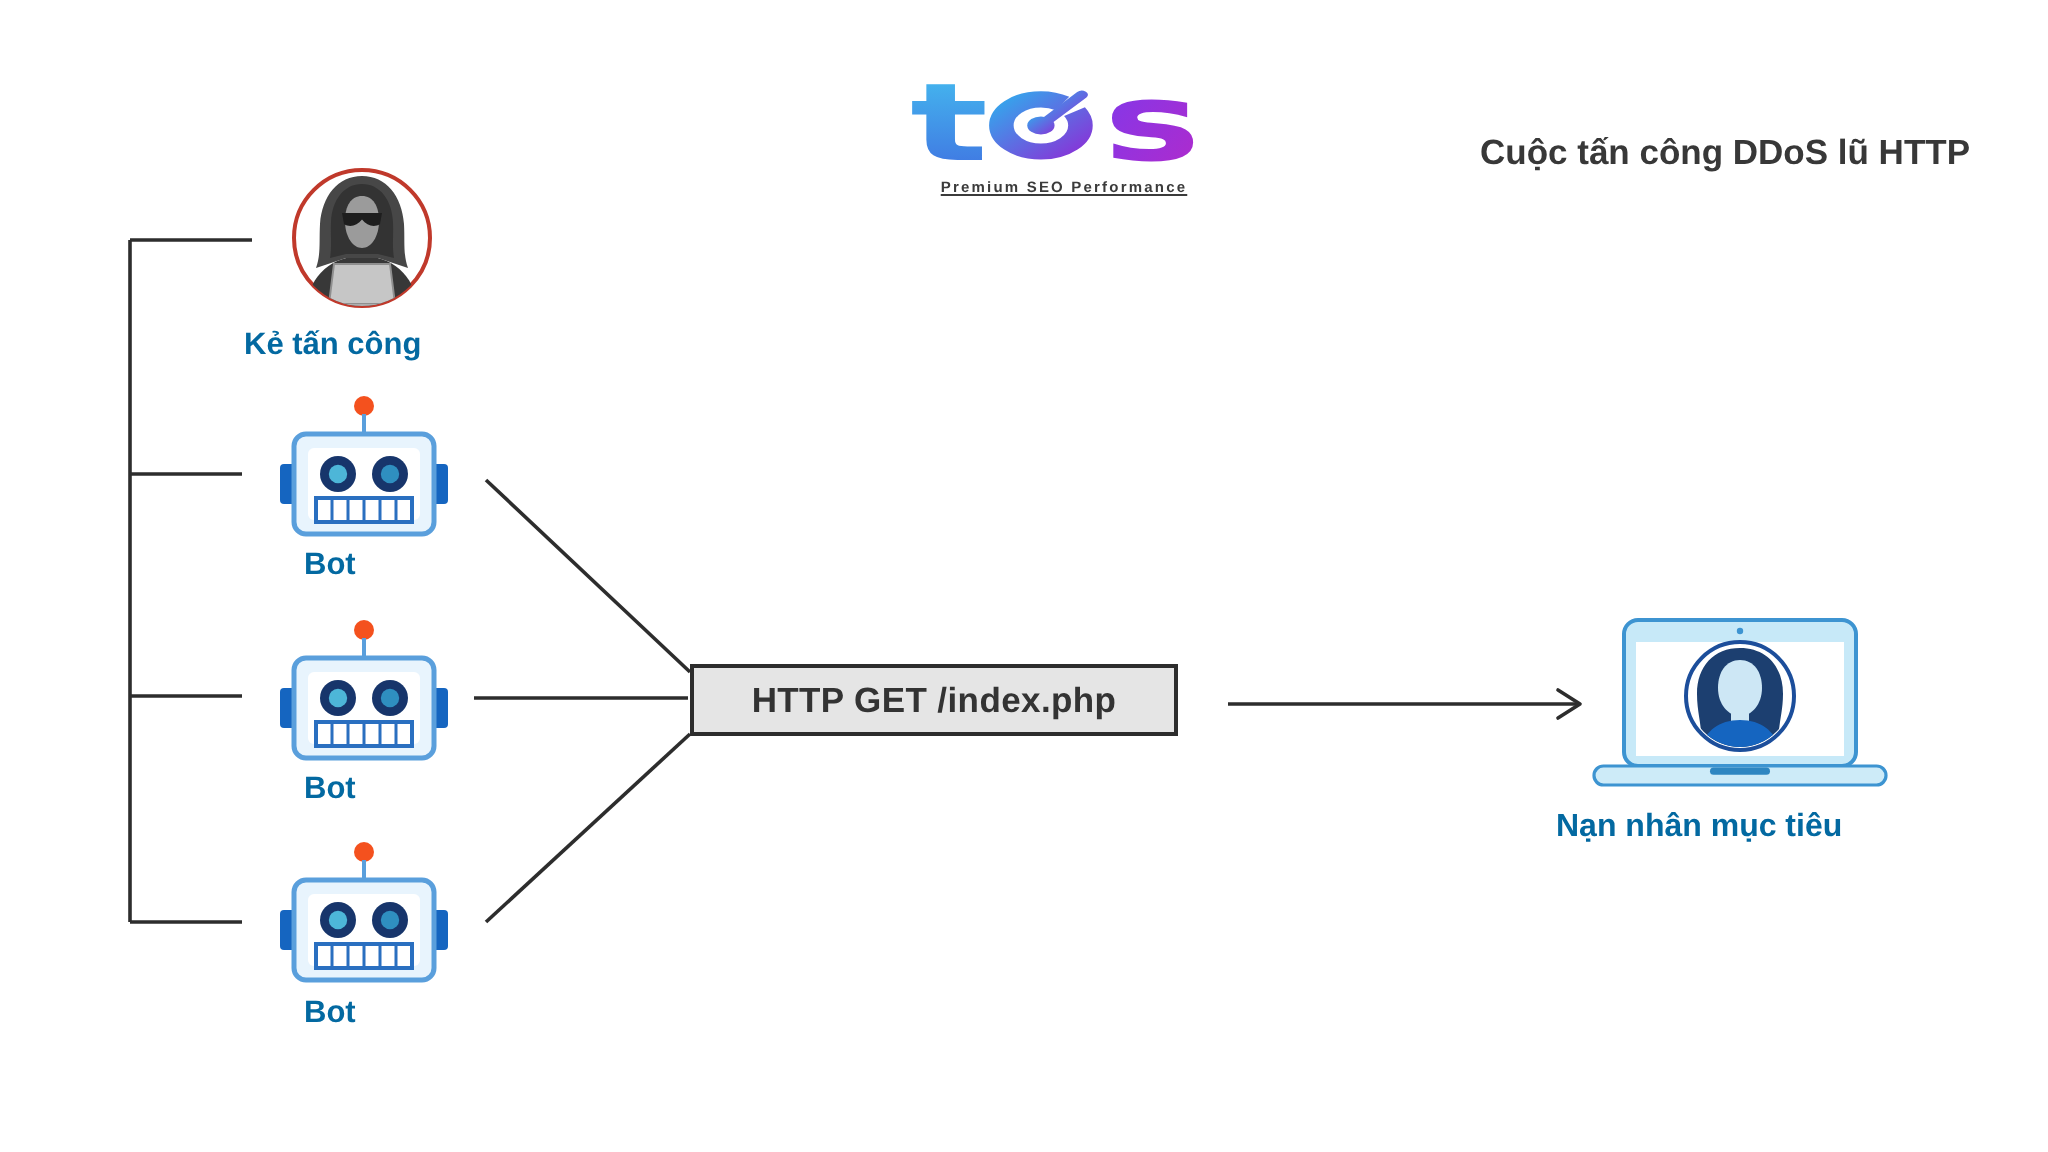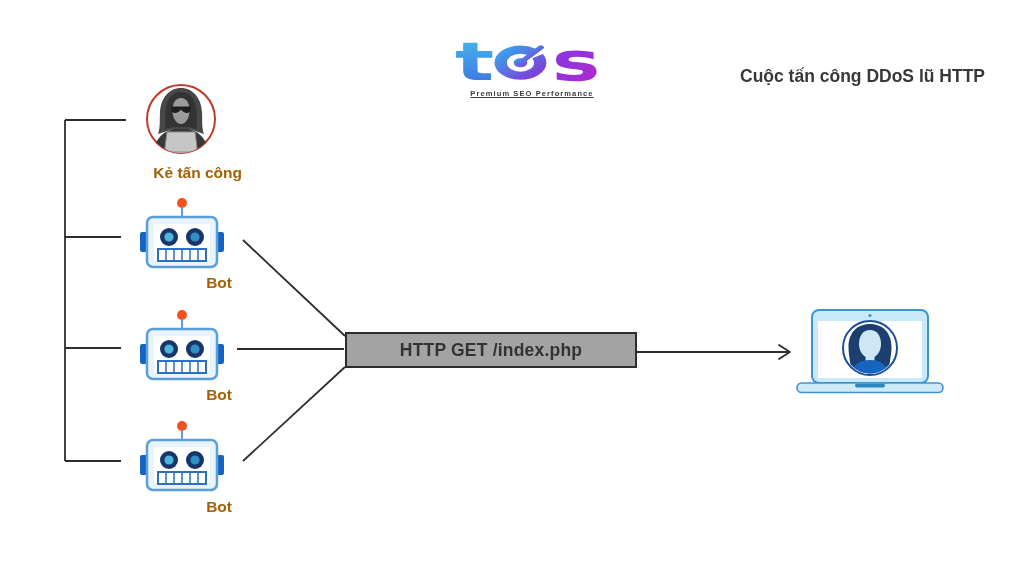--- a/index.html
+++ b/index.html
@@ -14,32 +14,32 @@
   .logo-wrap{left:455px;top:33px;width:156px;height:58px;}
   .logo-tagline{
     left:432px;top:89px;width:200px;text-align:center;
     font-size:7.5px;letter-spacing:1.1px;color:#3b3b3b;font-weight:bold;text-decoration:underline;
   }
   .diagram-title{
     left:690px;top:54px;width:295px;text-align:right;
     font-size:17.5px;font-weight:bold;color:#383838;margin-top:12px;
   }
   
-  .node-label{font-weight:bold;color:#a16207;text-align:right;}
+  .node-label{font-weight:bold;color:#0369a1;text-align:left;}
   .attacker-label{left:122px;top:164px;width:120px;font-size:15.5px;}
   .bot-label{left:152px;width:80px;font-size:15.5px;}
   .victim-label{left:778px;top:405px;width:180px;font-size:16px;}
   
   .attacker-icon{left:143px;top:81px;width:76px;height:76px;}
   .bot-icon{left:140px;width:84px;height:80px;}
   .laptop-icon{left:795px;top:308px;width:150px;height:88px;}
   
   .request-box{
-    left:345px;top:332px;width:292px;height:36px;
-    border:2px solid #2d2d2d;background:#a3a3a3;box-sizing:border-box;
+    left:345px;top:332px;width:244px;height:36px;
+    border:2px solid #2d2d2d;background:#e5e5e5;box-sizing:border-box;
     display:flex;align-items:center;justify-content:center;
     font-size:17.5px;font-weight:bold;color:#333333;letter-spacing:0.2px;
   }
 </style>
 </head>
 <body>
 
 <div class="canvas">
 
   <svg class="connectors" width="1024" height="576" viewBox="0 0 1024 576">
@@ -186,14 +186,15 @@
       <g clip-path="url(#avClip)">
         <path d="M75 16 C62 16 53.5 25 53.5 39 C53.5 50 57 57 55 66 L95 66 C93 57 96.5 50 96.5 39 C96.5 25 88 16 75 16 Z" fill="#1c3f70"></path>
         <path d="M75 22 C68 22 64 28 64 36 C64 44 69 50 75 50 C81 50 86 44 86 36 C86 28 82 22 75 22 Z" fill="#cde7f5"></path>
         <rect x="70.5" y="46" width="9" height="9" fill="#cde7f5"></rect>
         <path d="M75 52 C64 52 57.5 58 55.5 66 L94.5 66 C92.5 58 86 52 75 52 Z" fill="#1565c0"></path>
       </g>
       <rect x="2" y="75" width="146" height="9.5" rx="4.7" fill="#cdebf8" stroke="#3d94d1" stroke-width="1.6"></rect>
       <rect x="60" y="75.8" width="30" height="3.6" rx="1.8" fill="#2e86c1"></rect>
     </svg>
   </div>
+  <div class="abs node-label victim-label">Nạn nhân mục tiêu</div>
 
 </div>
 
 </body></html>

